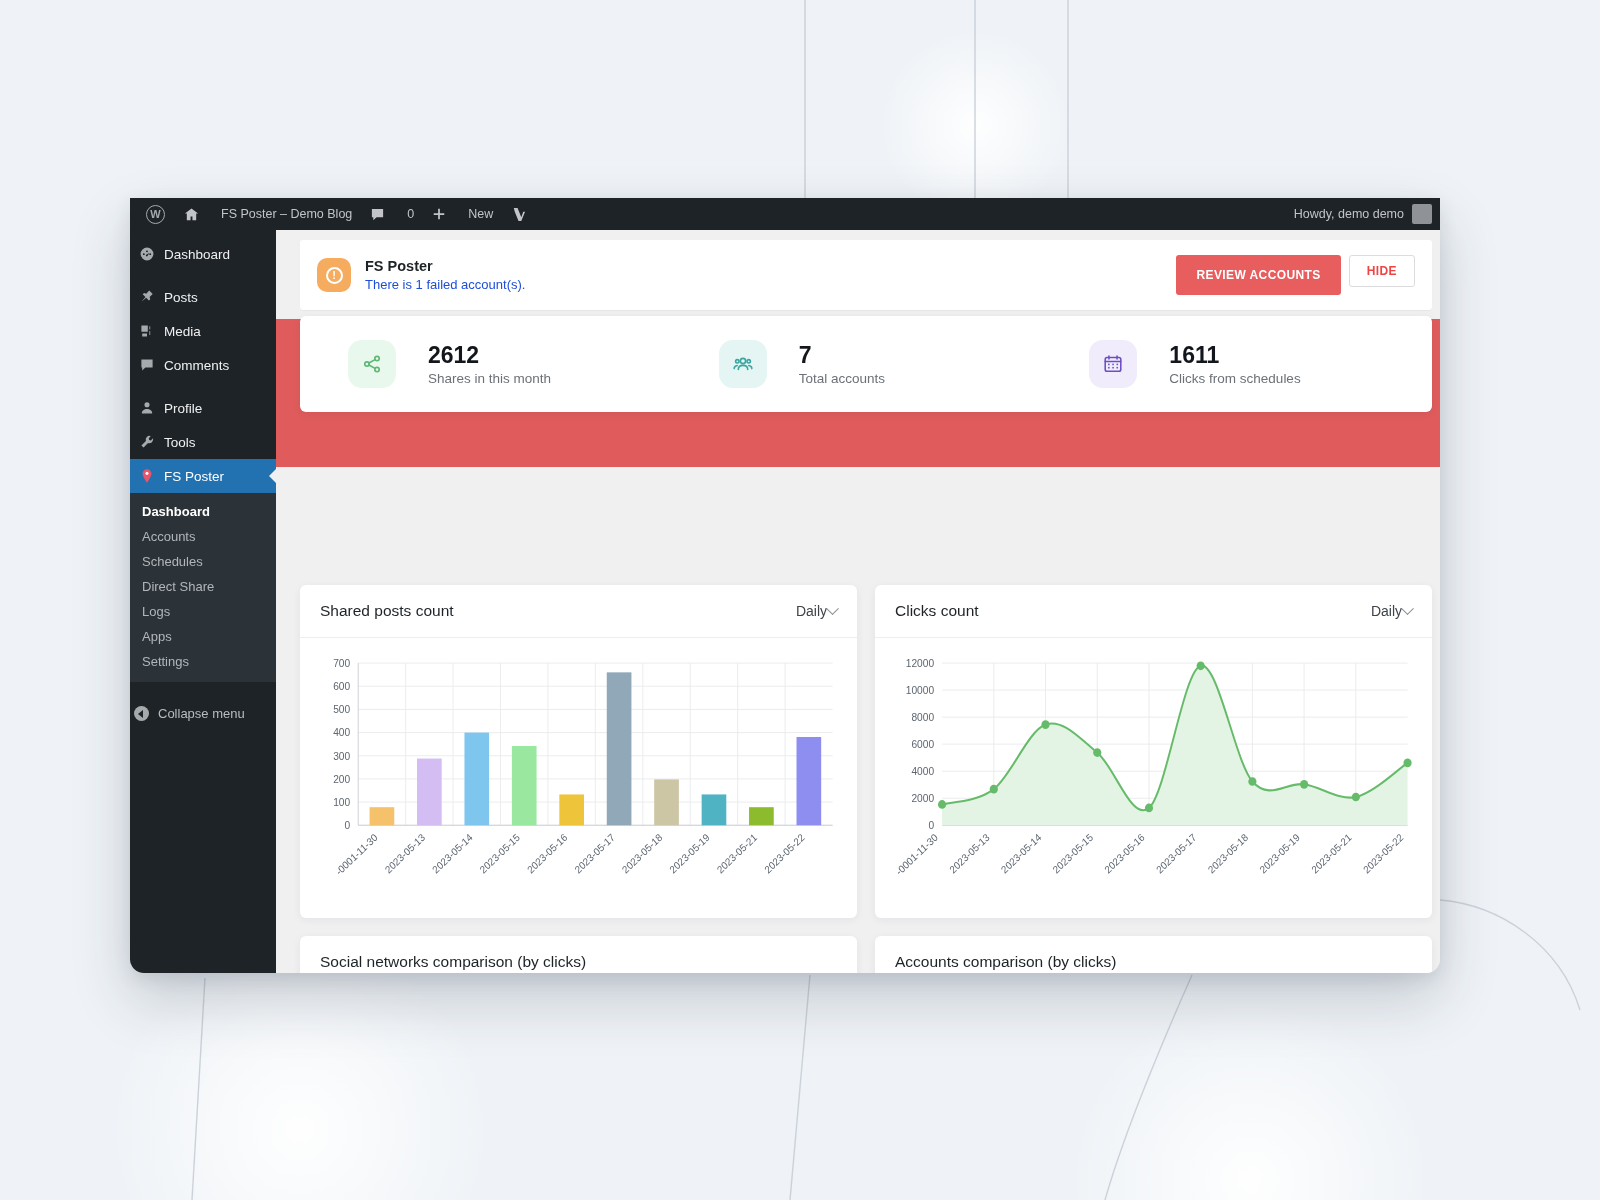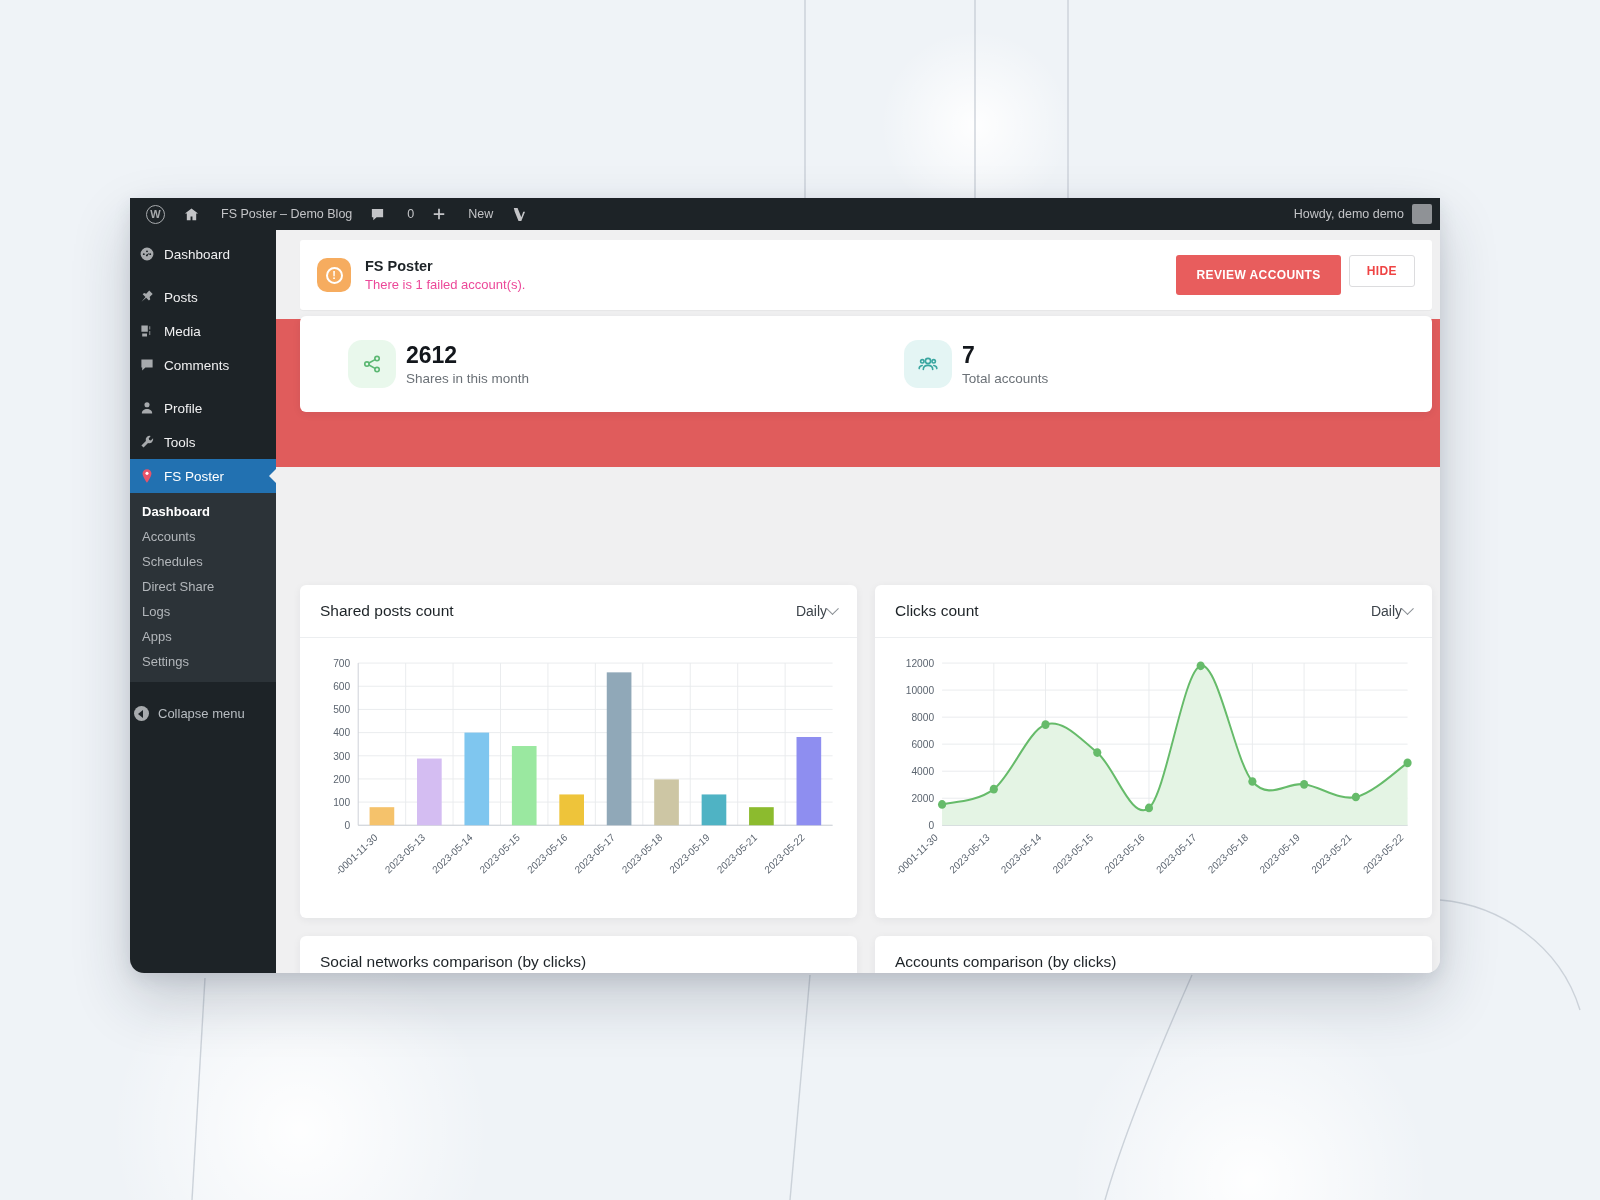--- a/index.html
+++ b/index.html
@@ -120,21 +120,21 @@
     width: 34px; height: 34px; border-radius: 10px;
     background: #f6ac5f; flex: none;
     display: flex; align-items: center; justify-content: center;
   }
   .notice-icon .inner {
     width: 17px; height: 17px; border-radius: 50%;
     border: 2px solid #fff; color: #fff; font-size: 11px; font-weight: 700;
     display:flex;align-items:center;justify-content:center; line-height:1;
   }
   .notice-text .t1 { font-size: 14.5px; font-weight: 700; color: #1d2327; }
-  .notice-text .t2 { font-size: 13px; color: #ec4899; margin-top: 3px; }
+  .notice-text .t2 { font-size: 13px; color: #1d4ed8; margin-top: 3px; }
   .notice-actions { margin-left: auto; display: flex; gap: 8px; align-items: flex-start; }
   .btn-primary {
     background: #e85d5d; color: #fff; border: none;
     font-size: 12px; font-weight: 700; letter-spacing: .4px;
     padding: 13px 20px; border-radius: 3px; cursor: pointer;
     font-family: inherit;
   }
   .btn-ghost {
     background: #fff; color: #ef4444; border: 1px solid #dcdcde;
     font-size: 12px; font-weight: 700; letter-spacing: .4px;
@@ -160,21 +160,21 @@
   .stats-card {
     position: absolute;
     left: 24px; right: 8px; top: 86px;
     background: #fff;
     border-radius: 6px;
     box-shadow: 0 2px 8px rgba(20,30,50,.07);
     display: flex;
     padding: 24px 10px;
     z-index: 3;
   }
-  .stat { flex: 1; display: flex; align-items: center; gap: 10px; padding-left: 38px; }
+  .stat { flex: 1; display: flex; align-items: center; gap: 32px; padding-left: 38px; }
   .stat-ico {
     width: 48px; height: 48px; border-radius: 14px; flex: none;
     display: flex; align-items: center; justify-content: center;
   }
   .stat .num { font-size: 23px; font-weight: 700; color: #13171c; line-height: 1.15; }
   .stat .cap { font-size: 13.5px; color: #6b7177; margin-top: 3px; white-space: nowrap; }
 
   
   .cards {
     position: relative;
@@ -389,20 +389,40 @@
               <path d="M7.3 17.5c0-2.6 2.1-4.1 4.7-4.1s4.7 1.5 4.7 4.1"></path>
               <path d="M3.2 16.6c0-1.8 1.2-2.9 3-3.1M20.8 16.6c0-1.8-1.2-2.9-3-3.1"></path>
             </svg>
           </div>
           <div>
             <div class="num">7</div>
             <div class="cap">Total accounts</div>
           </div>
         </div>
 
+        <div class="stat">
+          <div class="stat-ico" style="background:#f0ecfb">
+            <svg width="22" height="22" viewBox="0 0 24 24" fill="none" stroke="#6d4fc4" stroke-width="1.7">
+              <rect x="3.5" y="5" width="17" height="15" rx="2"></rect>
+              <path d="M3.5 9.3h17M7.6 3.2v3.4M16.4 3.2v3.4" stroke-linecap="round"></path>
+              <g fill="#6d4fc4" stroke="none">
+                <rect x="6.6" y="11.6" width="1.7" height="1.7"></rect>
+                  <rect x="11.2" y="11.6" width="1.7" height="1.7"></rect>
+                  <rect x="15.8" y="11.6" width="1.7" height="1.7"></rect>
+                <rect x="6.6" y="15.2" width="1.7" height="1.7"></rect>
+                  <rect x="11.2" y="15.2" width="1.7" height="1.7"></rect>
+                  <rect x="15.8" y="15.2" width="1.7" height="1.7"></rect>
+              </g>
+            </svg>
+          </div>
+          <div>
+            <div class="num">1611</div>
+            <div class="cap">Clicks from schedules</div>
+          </div>
+        </div>
       </div>
 
       <div class="cards">
 
         <section class="card">
           <div class="card-head">
             <div class="card-title">Shared posts count</div>
             <div class="card-sel">
               <span>Daily</span>
               <span class="chev"></span>

